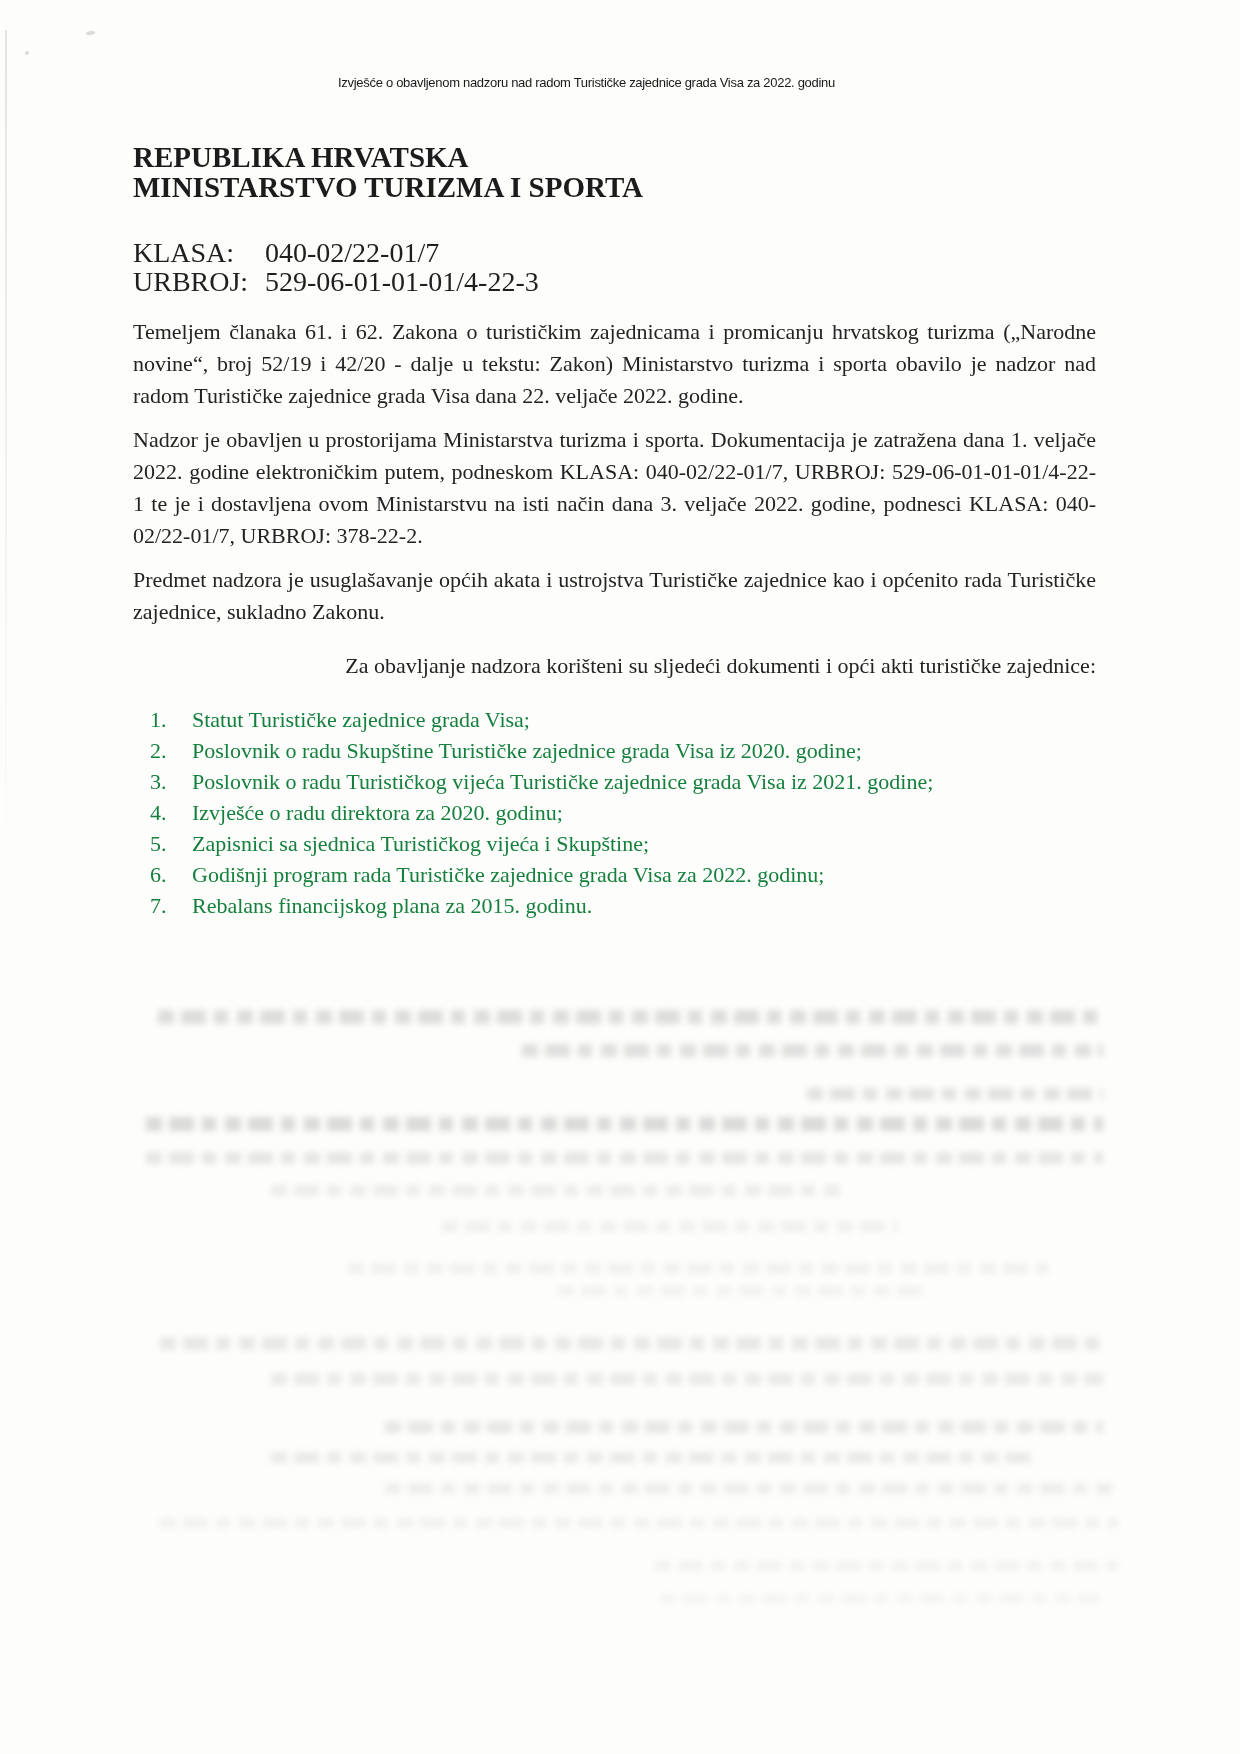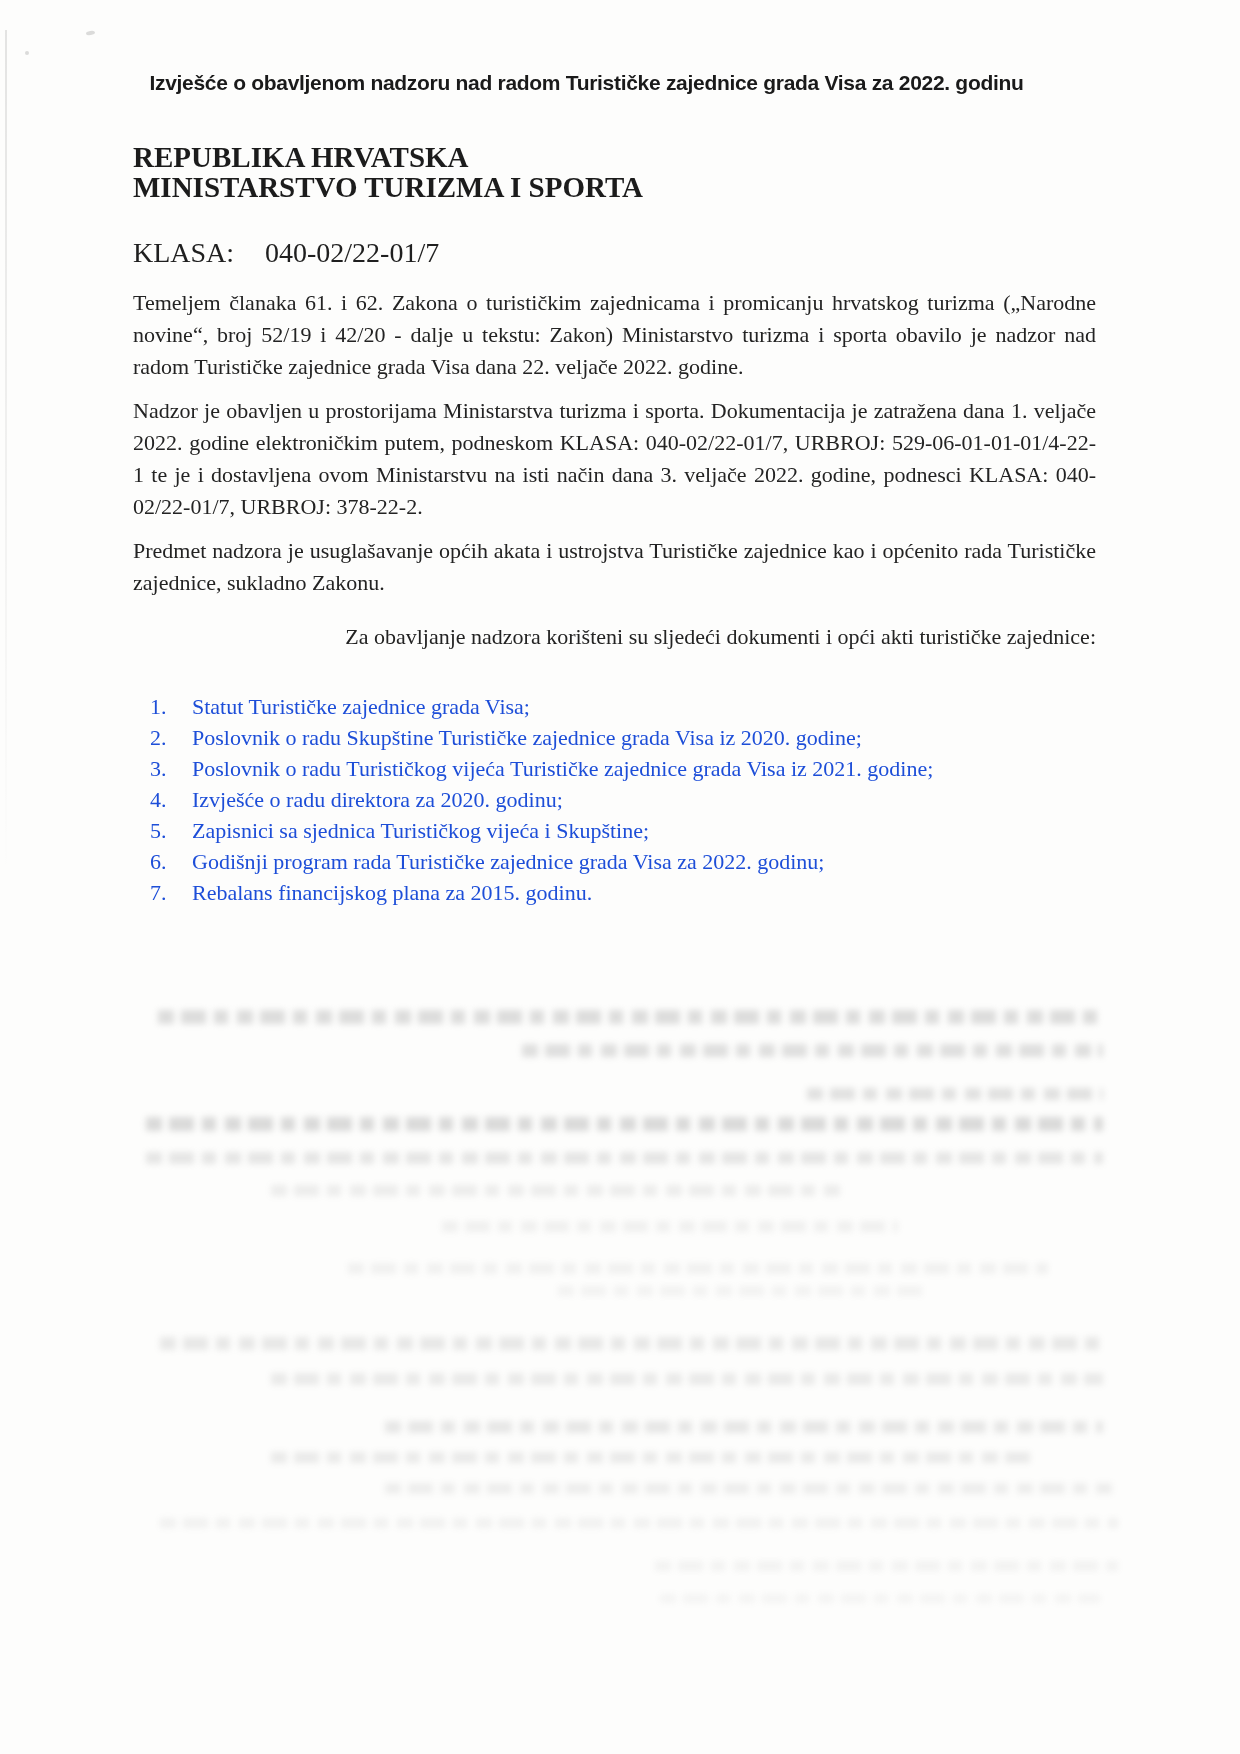--- a/index.html
+++ b/index.html
@@ -37,22 +37,22 @@
     position: absolute;
     left: 133px;
     top: 0;
     width: 963px;
   }
   .doc-title {
     margin: 70px 0 0 0;
     transform: translateX(-28px);
     text-align: center;
     font-family: "Liberation Sans", sans-serif;
-    font-weight: 700;
-    font-size: 21px;
+    font-weight: 400;
+    font-size: 13px;
     letter-spacing: -0.3px;
     line-height: 26px;
     color: #1a1a1a;
   }
   .letterhead {
     margin-top: 46px;
     font-weight: 700;
     font-size: 29px;
     line-height: 30px;
     color: #1c1c1c;
@@ -71,27 +71,27 @@
   }
   .para {
     margin: 0 0 12px 0;
     font-size: 22px;
     line-height: 32px;
     text-align: justify;
     color: #232323;
   }
   .para:last-child { margin-top: 22px; text-align: right; }
   .doc-list {
-    margin: 38px 0 0 0;
+    margin: 22px 0 0 0;
     padding: 0;
     list-style: none;
     counter-reset: docitem;
     font-size: 22px;
     line-height: 31px;
-    color: #1d4ed8;
+    color: #15803d;
   }
   .doc-list-item {
     position: relative;
     padding-left: 59px;
     counter-increment: docitem;
   }
   .doc-list-item::before {
     content: counter(docitem) ".";
     position: absolute;
     left: 17px;
@@ -126,20 +126,23 @@
       <div>REPUBLIKA HRVATSKA</div>
       <div>MINISTARSTVO TURIZMA I SPORTA</div>
     </div>
 
     <div class="meta">
 
         <div class="meta-row">
           <span class="meta-label">KLASA:</span><span class="meta-value">040-02/22-01/7</span>
         </div>
 
+        <div class="meta-row">
+          <span class="meta-label">URBROJ:</span><span class="meta-value">529-06-01-01-01/4-22-3</span>
+        </div>
 
       </div>
 
     <div class="paragraphs">
 
         <p class="para">Temeljem članaka 61. i 62. Zakona o turističkim zajednicama i promicanju hrvatskog turizma („Narodne novine“, broj 52/19 i 42/20 - dalje u tekstu: Zakon) Ministarstvo turizma i sporta obavilo je nadzor nad radom Turističke zajednice grada Visa dana 22. veljače 2022. godine.</p>
 
         <p class="para">Nadzor je obavljen u prostorijama Ministarstva turizma i sporta. Dokumentacija je zatražena dana 1. veljače 2022. godine elektroničkim putem, podneskom KLASA: 040-02/22-01/7, URBROJ: 529-06-01-01-01/4-22-1 te je i dostavljena ovom Ministarstvu na isti način dana 3. veljače 2022. godine, podnesci KLASA: 040-02/22-01/7, URBROJ: 378-22-2.</p>
 
         <p class="para">Predmet nadzora je usuglašavanje općih akata i ustrojstva Turističke zajednice kao i općenito rada Turističke zajednice, sukladno Zakonu.</p>

